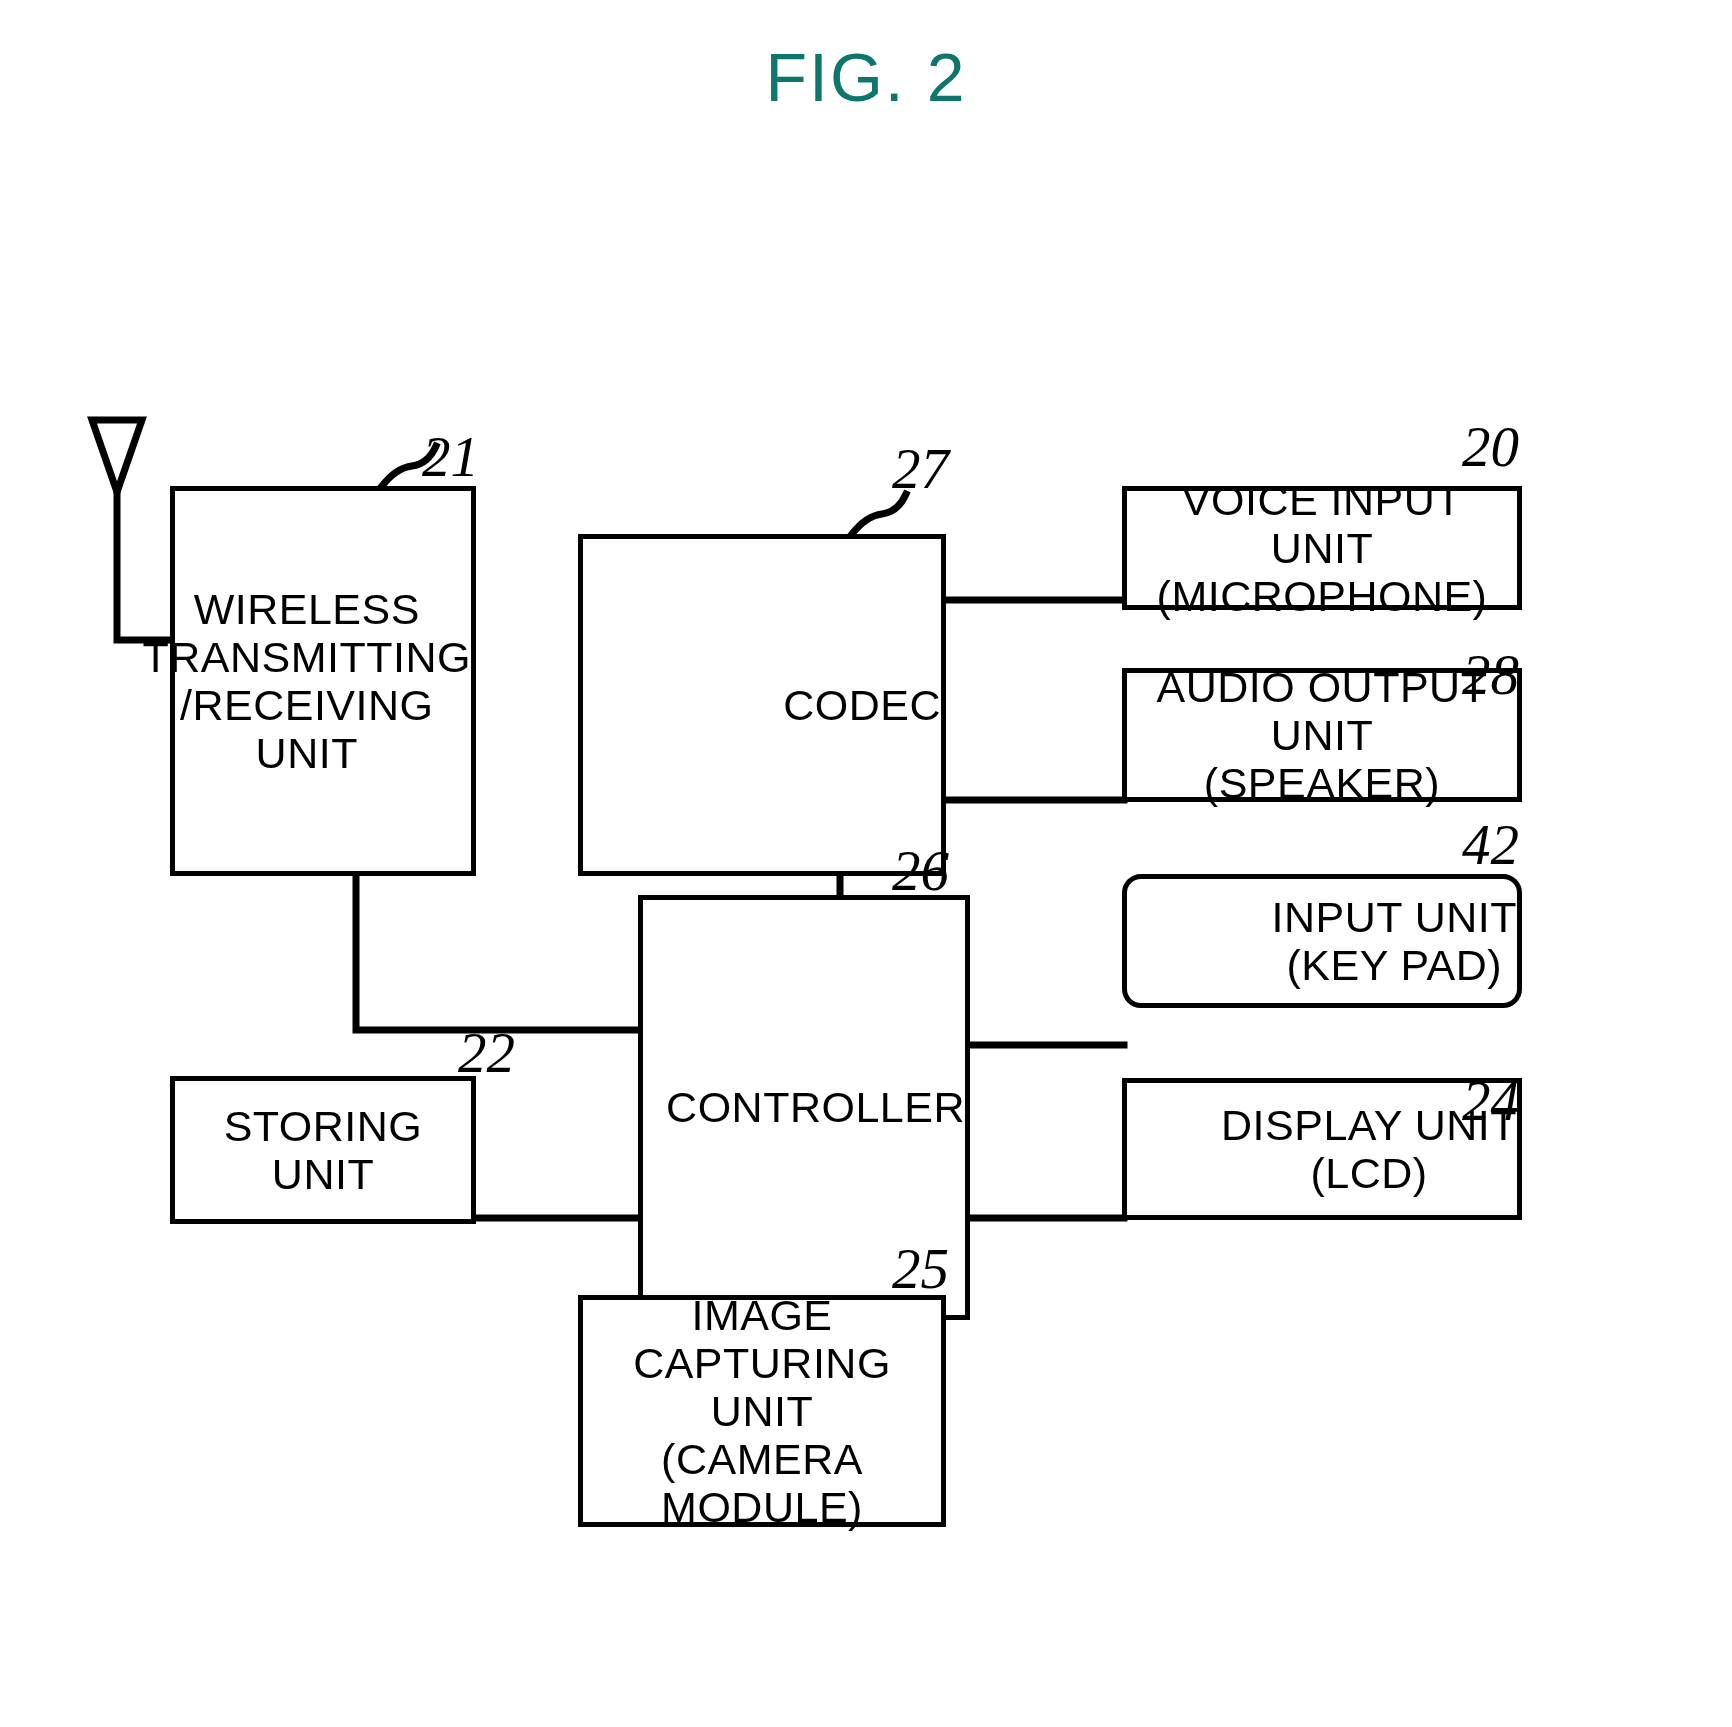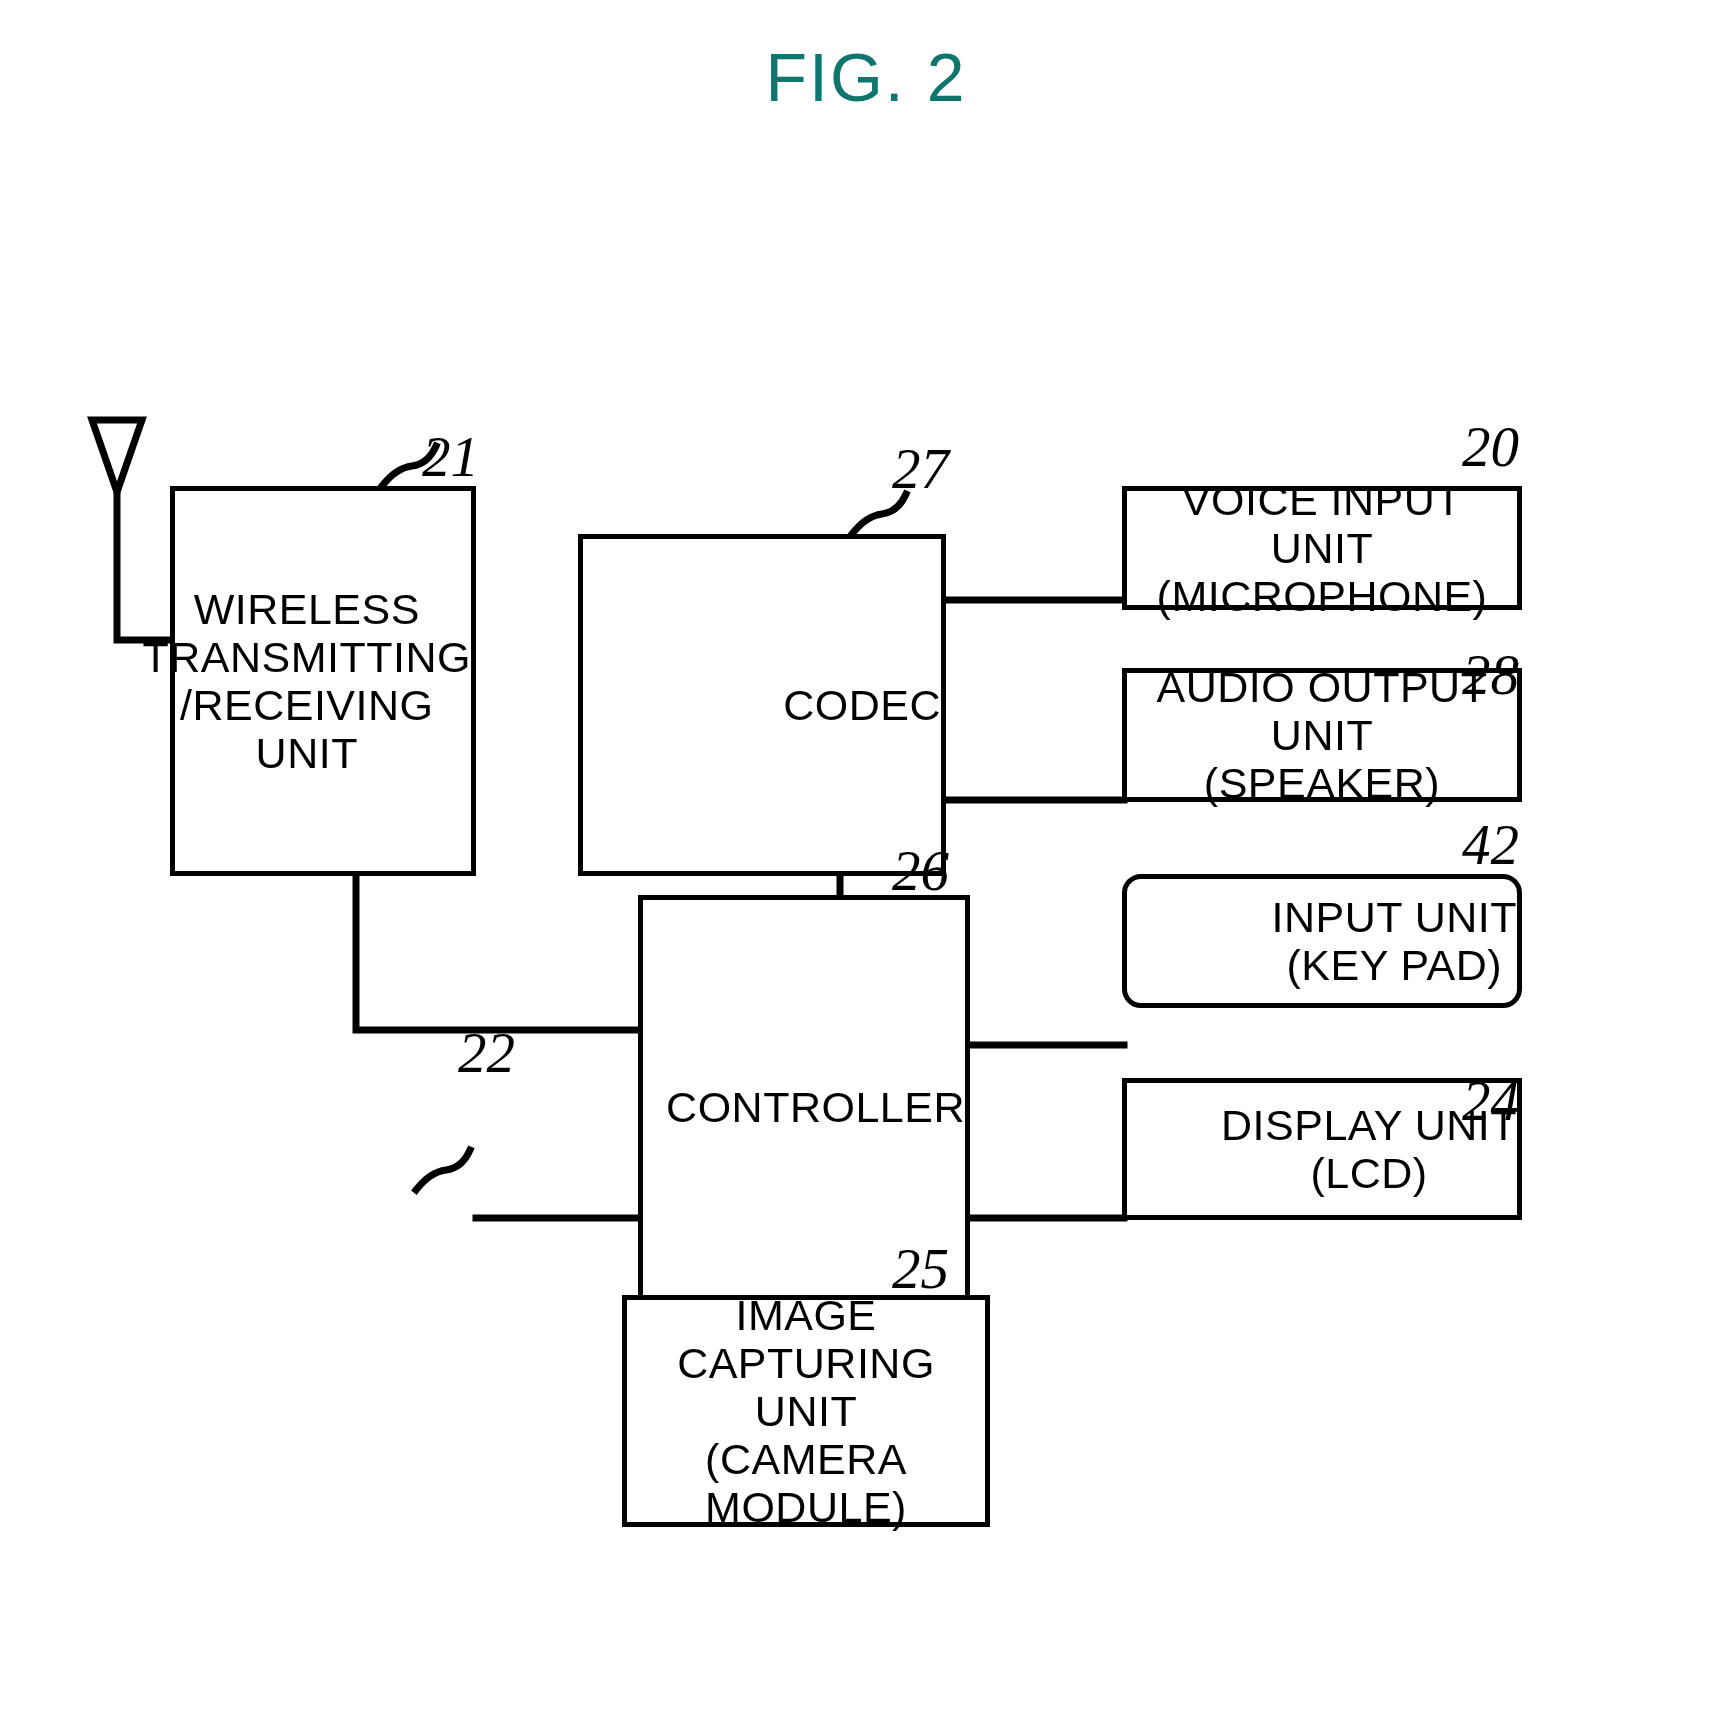--- a/index.html
+++ b/index.html
@@ -139,22 +139,25 @@
 (KEY PAD)</span>
   </div>
   <div class="ref-num" style="left:1462px; top:816px;">42</div>
 
   <div class="node-box" style="left:1122px; top:1078px; width:400px; height:142px;">
     <span>DISPLAY UNIT
 (LCD)</span>
   </div>
   <div class="ref-num" style="left:1462px; top:1072px;">24</div>
 
+  <div class="node-box" style="left:170px; top:1076px; width:306px; height:148px;">
+    <span>STORING UNIT</span>
+  </div>
   <div class="ref-num" style="left:458px; top:1024px;">22</div>
 
-  <div class="node-box" style="left:578px; top:1295px; width:368px; height:232px;margin-left:44px;">
+  <div class="node-box" style="left:578px; top:1295px; width:368px; height:232px;">
     <span>IMAGE
 CAPTURING UNIT
 (CAMERA MODULE)</span>
   </div>
   <div class="ref-num" style="left:892px; top:1240px;">25</div>
 
 </div>
 
 </body></html>

